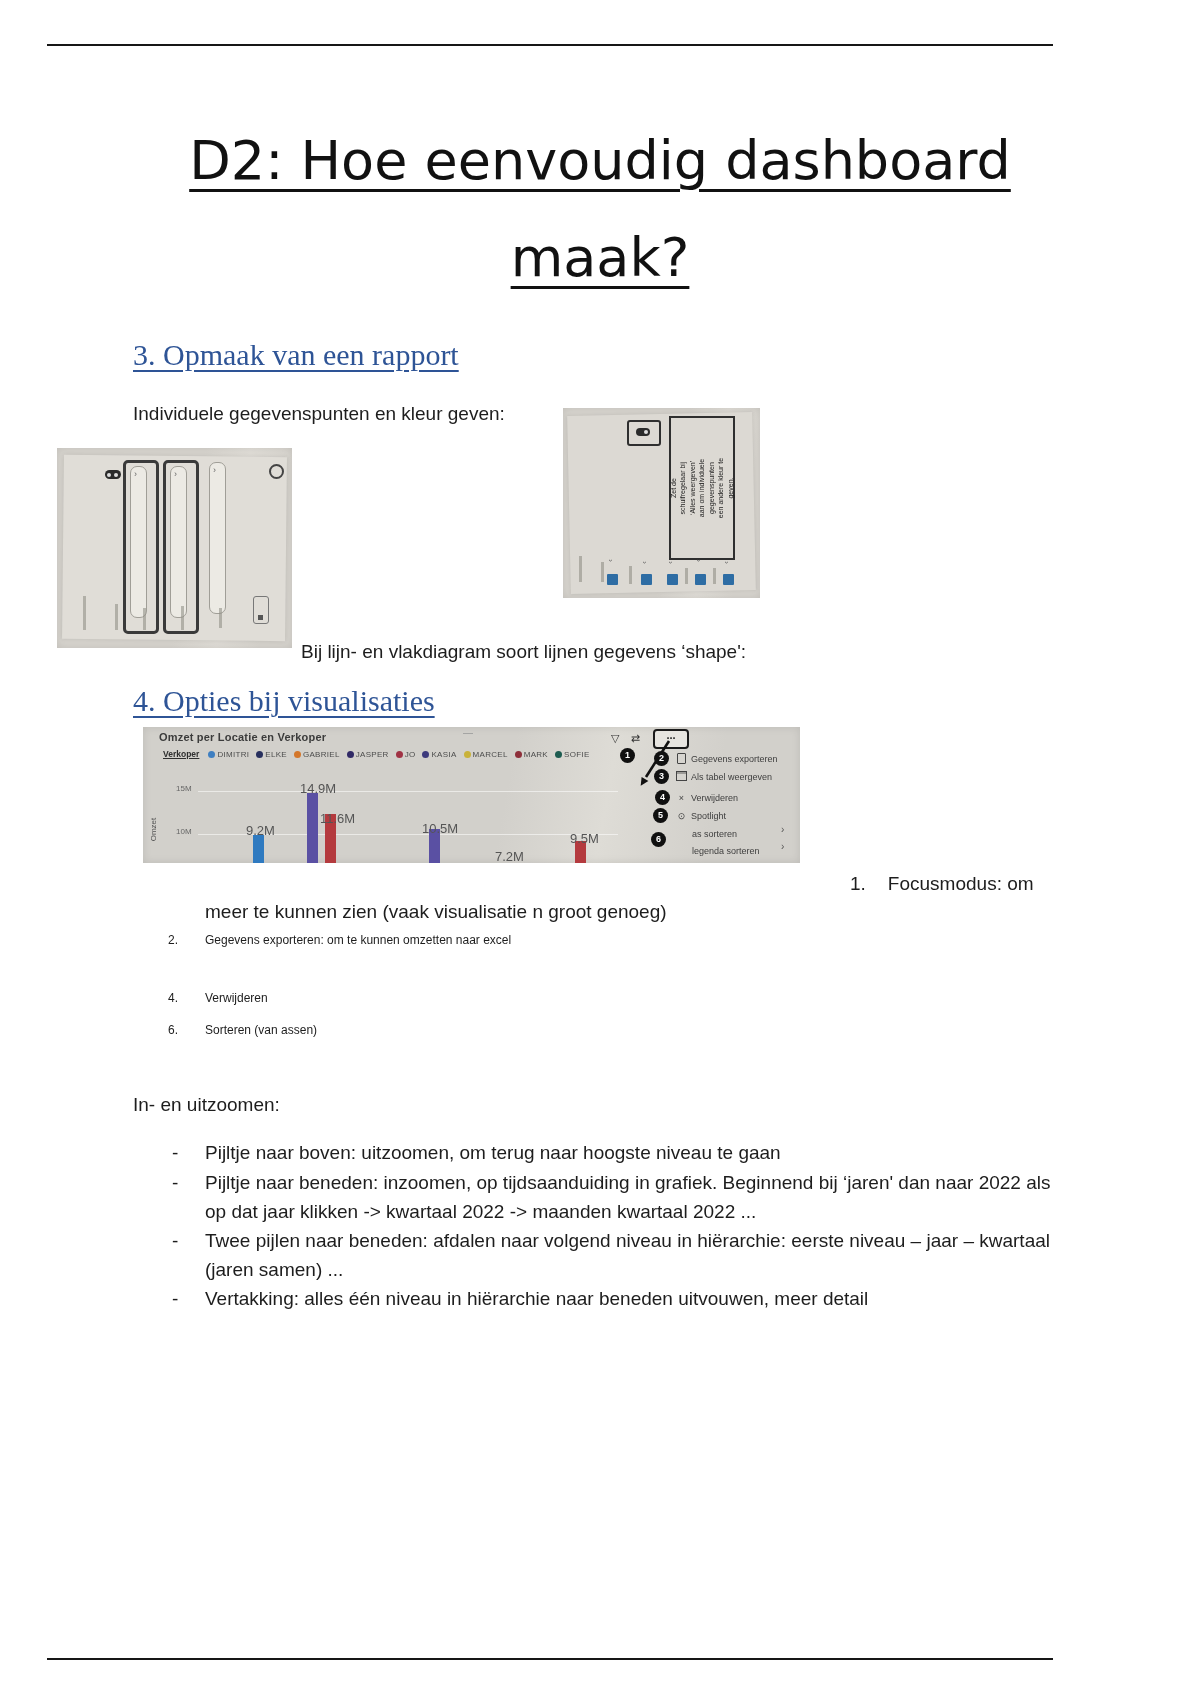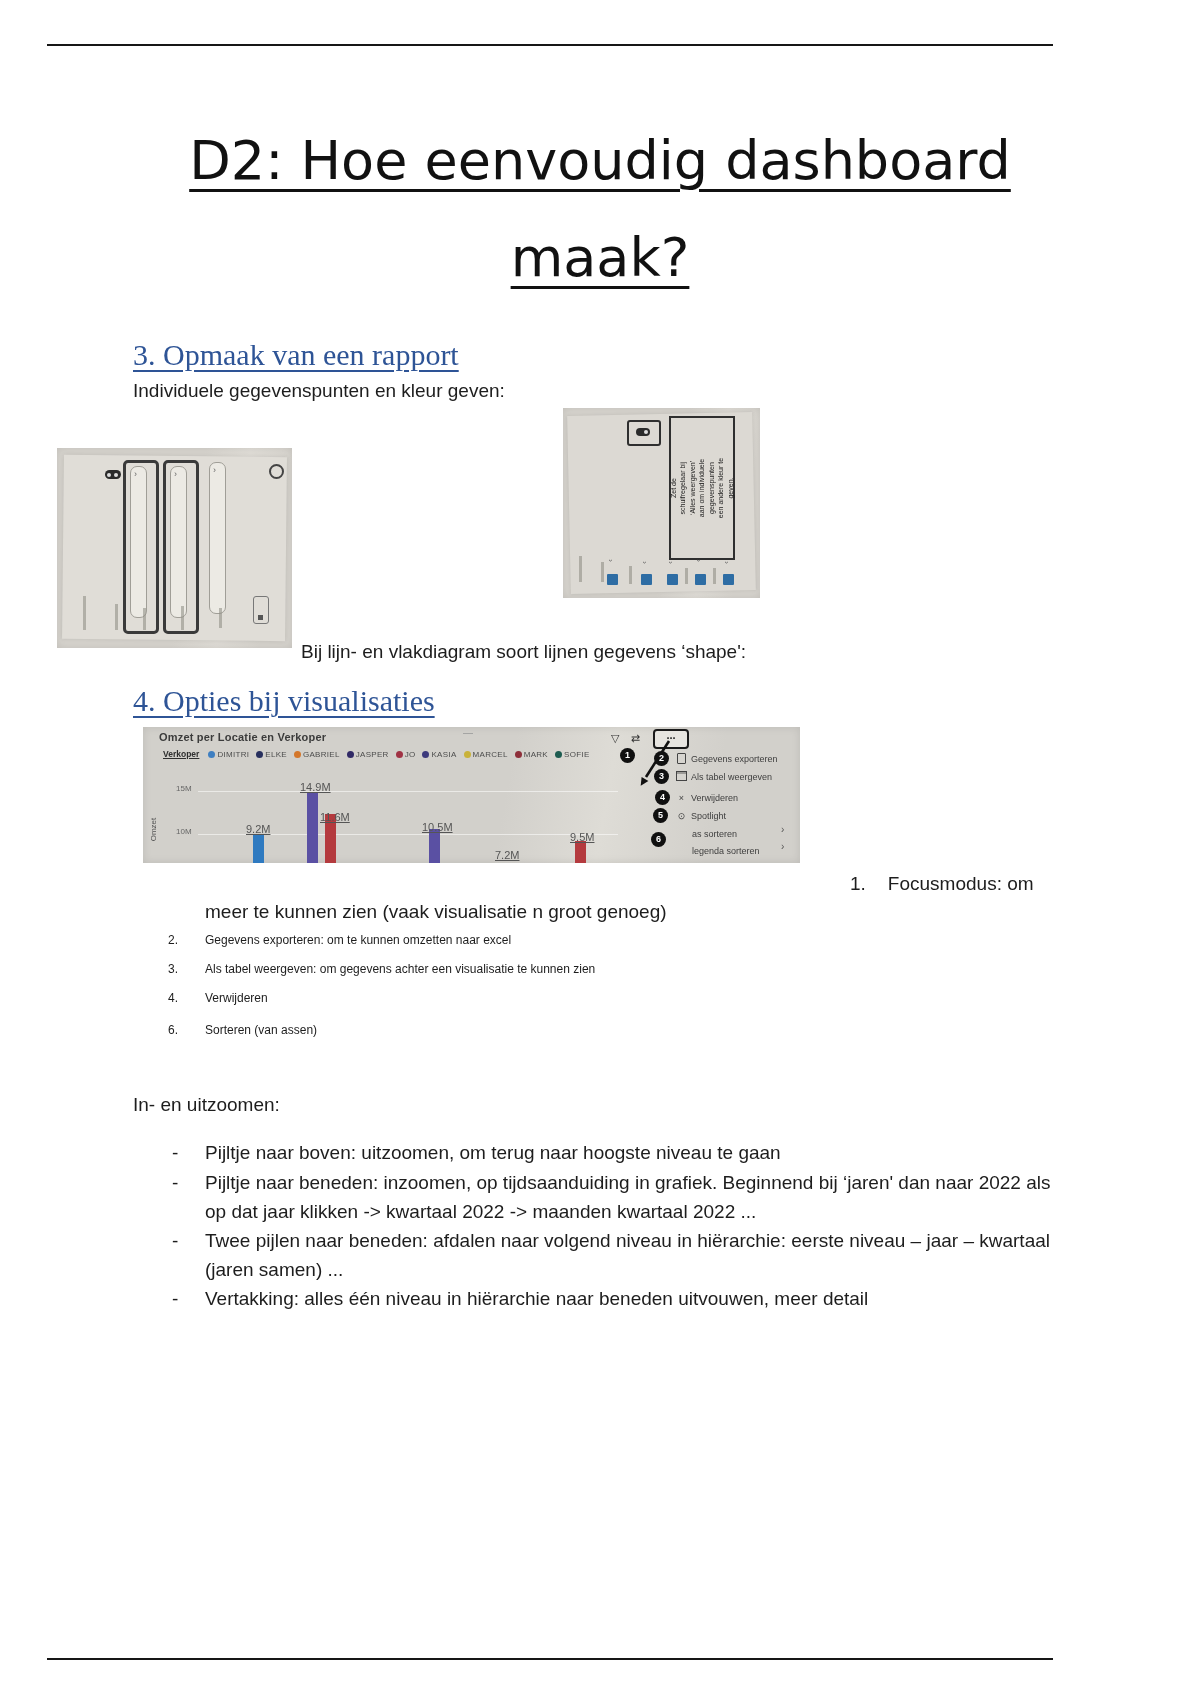--- a/index.html
+++ b/index.html
@@ -34,21 +34,21 @@
          background:linear-gradient(100deg,#d2d0cb 55%,#dedcd6 70%,#d2d0cb 86%);
          box-shadow:inset 0 0 8px rgba(0,0,0,.10);font-family:"Liberation Sans",sans-serif;}
   .chart-title{position:absolute;left:16px;top:4px;font-size:11px;font-weight:700;color:#3b3b3b;letter-spacing:.2px;}
   .legend{position:absolute;left:20px;top:22px;display:flex;align-items:center;gap:7px;font-size:8px;color:#4c4c4c;}
   .legend .lg-title{font-weight:700;color:#2f2f2f;font-size:8.5px;margin-right:2px;text-decoration:underline;}
   .lg-entry{display:flex;align-items:center;gap:2px;letter-spacing:.3px;}
   .lg-dot{width:7px;height:7px;border-radius:50%;display:inline-block;}
   .tick{position:absolute;font-size:8px;color:#666;}
   .grid{position:absolute;left:55px;width:420px;height:1px;background:rgba(255,255,255,.55);}
   .bar{position:absolute;bottom:0;width:11px;}
-  .bar-label{position:absolute;font-size:11px;color:#555;text-decoration:underline;}
+  .bar-label{position:absolute;font-size:13px;color:#555;}
   .c-icon{position:absolute;font-size:11px;color:#333;}
   .morebox{position:absolute;left:510px;top:2px;width:32px;height:16px;border:2.5px solid #1a1a1a;border-radius:4px;
            background:#e7e5e0;text-align:center;font-weight:700;font-size:11px;line-height:8px;color:#222;}
   .callout{position:absolute;width:15px;height:15px;border-radius:50%;background:#101010;color:#fff;
            font-size:9px;font-weight:700;text-align:center;line-height:15px;}
   .menu-row{position:absolute;left:533px;height:14px;display:flex;align-items:center;gap:4px;font-size:9px;color:#3e3e3e;}
   .mi{display:inline-block;text-align:center;width:11px;color:#444;}
   .icon-page{display:inline-block;width:7px;height:9px;border:1px solid #444;border-radius:1px;}
   .icon-grid{display:inline-block;width:9px;height:8px;border:1px solid #444;box-shadow:inset 0 2px #44444466;}
   .menu-chev{position:absolute;font-size:10px;color:#555;}
@@ -65,21 +65,21 @@
 <div class="page">
 
   <div class="rule" style="top:44px"></div>
 
   <div class="title">
     <div><span>D2: Hoe eenvoudig dashboard</span></div>
     <div><span>maak?</span></div>
   </div>
 
   <div class="sec-heading" style="top:338px">3. Opmaak van een rapport</div>
-  <div class="body-text" style="left:133px;top:376px">Individuele gegevenspunten en kleur geven:</div>
+  <div class="body-text" style="left:133px;top:399px">Individuele gegevenspunten en kleur geven:</div>
 
   <div class="photo" style="left:57px;top:448px;width:235px;height:200px">
     <div class="sheet" style="left:6px;top:8px;width:223px;height:184px;transform:rotate(.6deg)"></div>
     <div class="toggle" style="left:48px;top:22px;width:16px;height:9px">
       <span class="knob" style="left:2px"></span>
         <span class="knob" style="left:9px"></span>
     </div>
     <div class="boldbox" style="left:66px;top:12px;width:30px;height:168px"></div>
     <div class="strip" style="left:73px;top:18px;height:150px">
         <span class="chev">›</span>
@@ -235,21 +235,20 @@
     <span class="menu-chev" style="left:638px;top:97px">›</span>
     <span class="menu-chev" style="left:638px;top:114px">›</span>
   </div>
 
   <div class="body-text" style="left:850px;top:869px">
     <span>1.</span><span style="margin-left:22px">Focusmodus: om</span>
   </div>
   <div class="body-text" style="left:205px;top:897px">meer te kunnen zien (vaak visualisatie n groot genoeg)</div>
 
   <div class="li" style="top:926px"><span class="num">2.</span><span>Gegevens exporteren: om te kunnen omzetten naar excel</span></div>
-  <div class="li" style="top:955px"><span class="num">3.</span><span>Als tabel weergeven: om gegevens achter een visualisatie te kunnen zien</span></div>
   <div class="li" style="top:984px"><span class="num">4.</span><span>Verwijderen</span></div>
   <div class="li" style="top:1016px"><span class="num">6.</span><span>Sorteren (van assen)</span></div>
 
   <div class="body-text" style="left:133px;top:1090px">In- en uitzoomen:</div>
 
   <div class="bullet" style="top:1138px">
     <span class="dash">-</span>
     <span class="btxt">Pijltje naar boven: uitzoomen, om terug naar hoogste niveau te gaan</span>
   </div>
   <div class="bullet" style="top:1168px">

